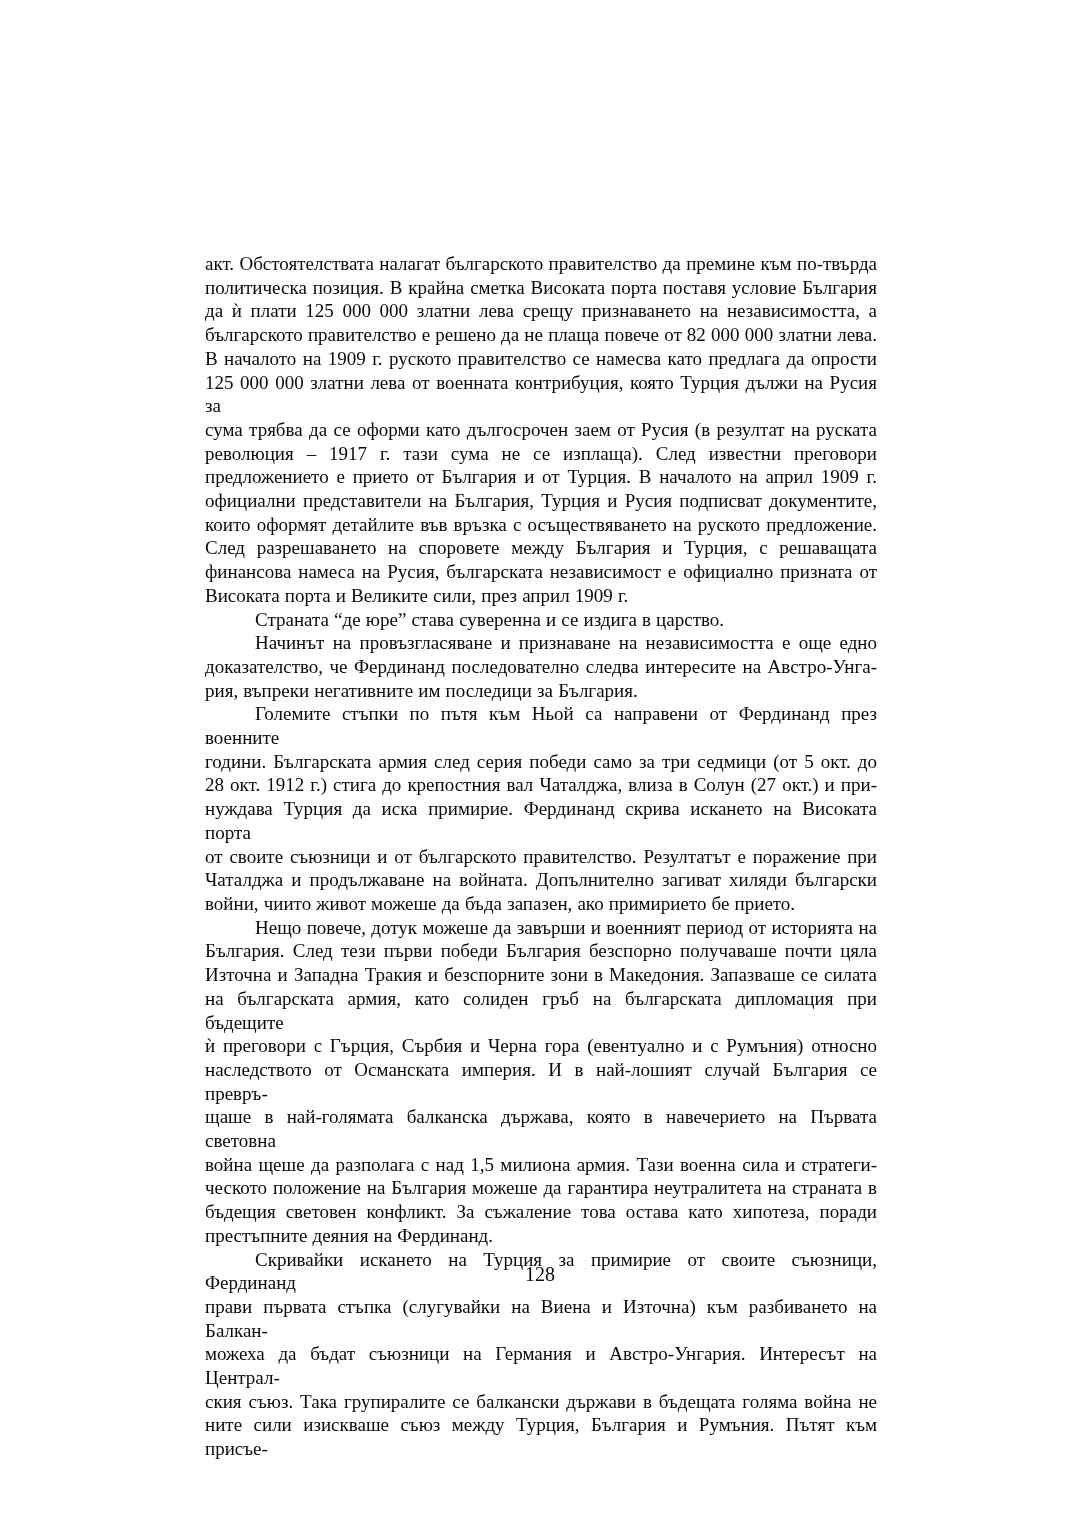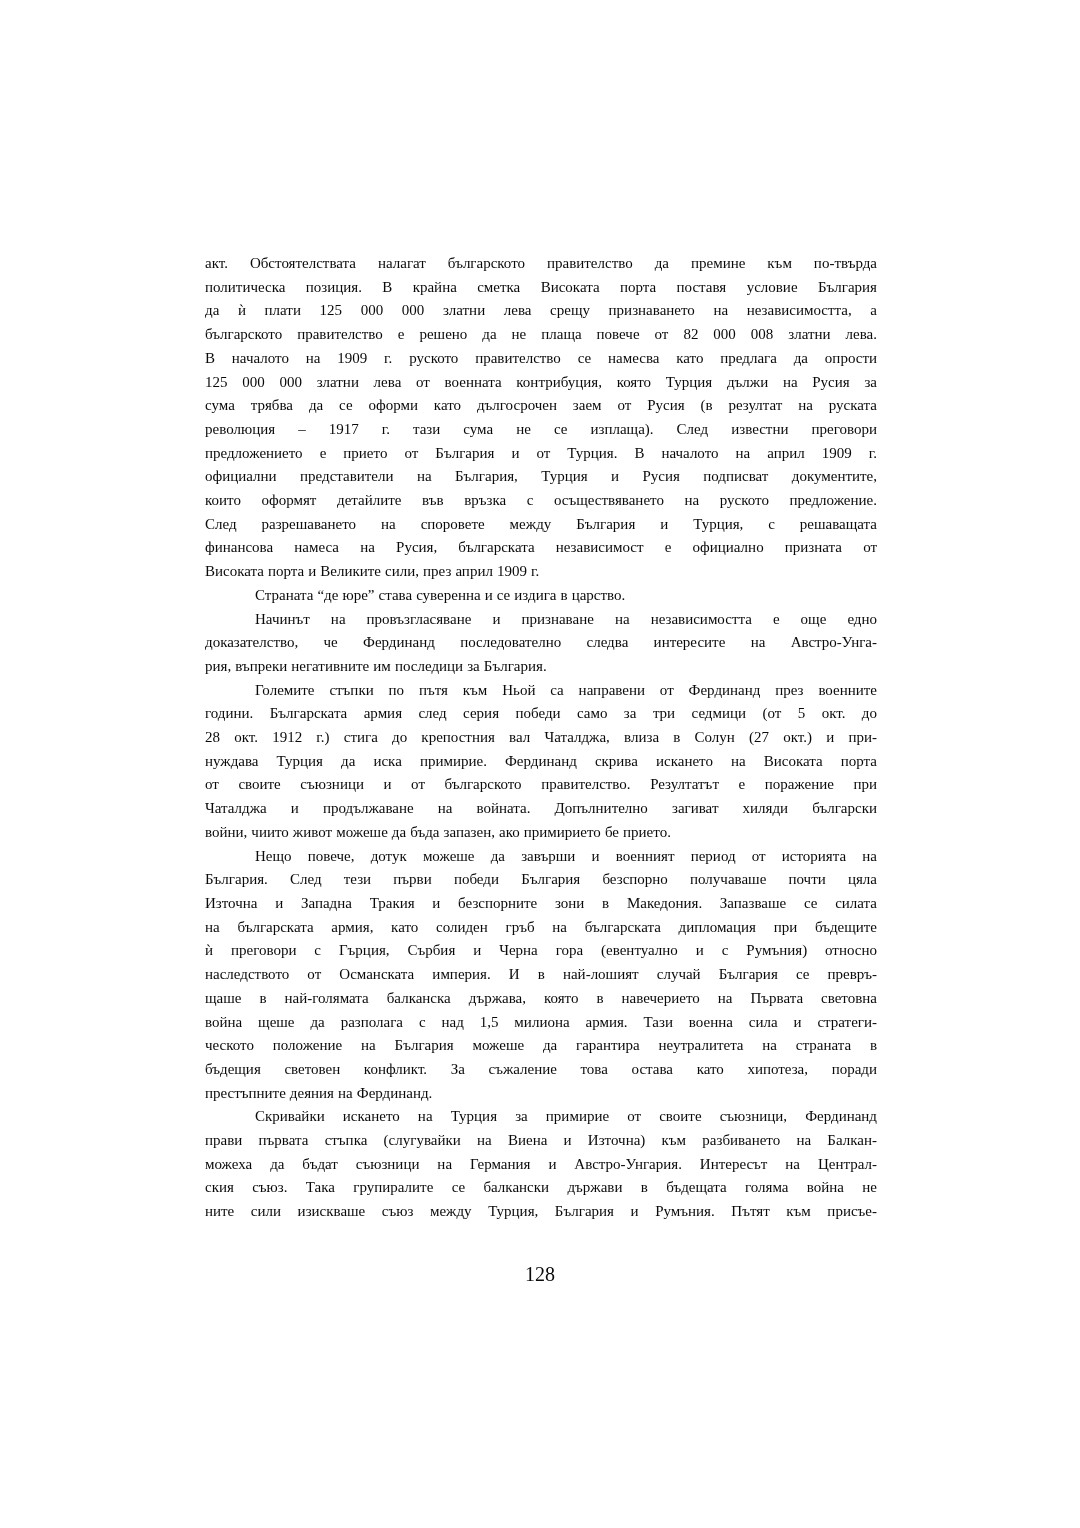--- a/index.html
+++ b/index.html
@@ -16,21 +16,21 @@
     color: #0a0a0a;
     overflow: hidden;
   }
   .text-block {
     position: absolute;
     left: 205px;
     top: 252px;
     width: 672px;
   }
   .text-line {
-    font-size: 15px;
+    font-size: 19px;
     line-height: 23.7px;
     text-align: justify;
     text-align-last: justify;
     word-spacing: 0.02em;
   }
   .text-line.last {
     text-align-last: left;
   }
   .text-line.indent {
     text-indent: 50px;
@@ -46,21 +46,21 @@
   }
 </style>
 </head>
 <body>
 
 <div class="page">
   <div class="text-block" id="text-block">
       <div class="text-line">акт. Обстоятелствата налагат българското правителство да премине към по-твърда</div>
       <div class="text-line">политическа позиция. В крайна сметка Високата порта поставя условие България</div>
       <div class="text-line">да ѝ плати 125 000 000 златни лева срещу признаването на независимостта, а</div>
-      <div class="text-line">българското правителство е решено да не плаща повече от 82 000 008 златни лева.</div>
+      <div class="text-line">българското правителство е решено да не плаща повече от 82 000 000 златни лева.</div>
       <div class="text-line">В началото на 1909 г. руското правителство се намесва като предлага да опрости</div>
       <div class="text-line">125 000 000 златни лева от военната контрибуция, която Турция дължи на Русия за</div>
       <div class="text-line">сума трябва да се оформи като дългосрочен заем от Русия (в резултат на руската</div>
       <div class="text-line">революция – 1917 г. тази сума не се изплаща). След известни преговори</div>
       <div class="text-line">предложението е прието от България и от Турция. В началото на април 1909 г.</div>
       <div class="text-line">официални представители на България, Турция и Русия подписват документите,</div>
       <div class="text-line">които оформят детайлите във връзка с осъществяването на руското предложение.</div>
       <div class="text-line">След разрешаването на споровете между България и Турция, с решаващата</div>
       <div class="text-line">финансова намеса на Русия, българската независимост е официално призната от</div>
       <div class="text-line last">Високата порта и Великите сили, през април 1909 г.</div>

